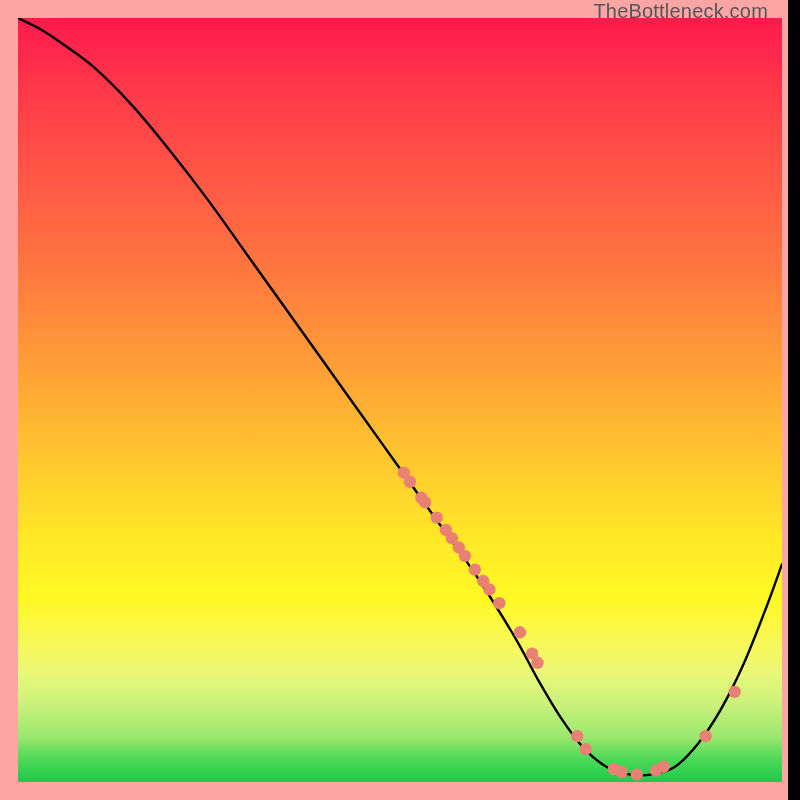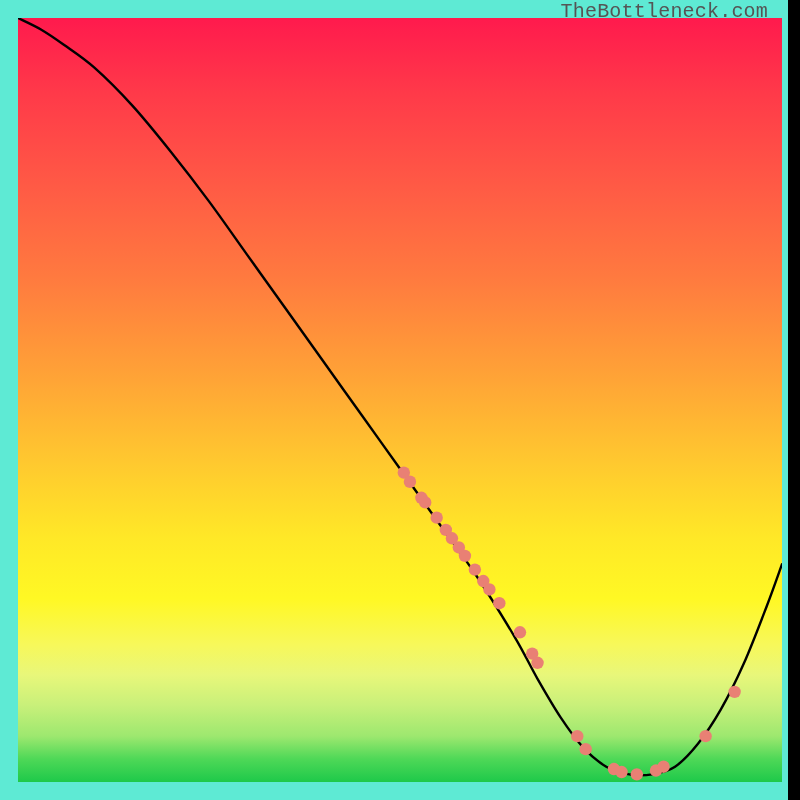--- a/index.html
+++ b/index.html
@@ -8,22 +8,21 @@
     width: 800px;
     height: 800px;
     background: #000000;
     overflow: hidden;
     font-family: Arial, Helvetica, sans-serif;
   }
   .stage {
     position: relative;
     width: 788px;
     height: 800px;
-    background: #5eead4;
-    font-family: Liberation Mono, monospace;
+    background: #fca5a5;
   }
   .plot-area {
     position: absolute;
     left: 18px;
     top: 18px;
     width: 764px;
     height: 764px;
     
     background: linear-gradient(to bottom,
       #ff1a4d 0%,

